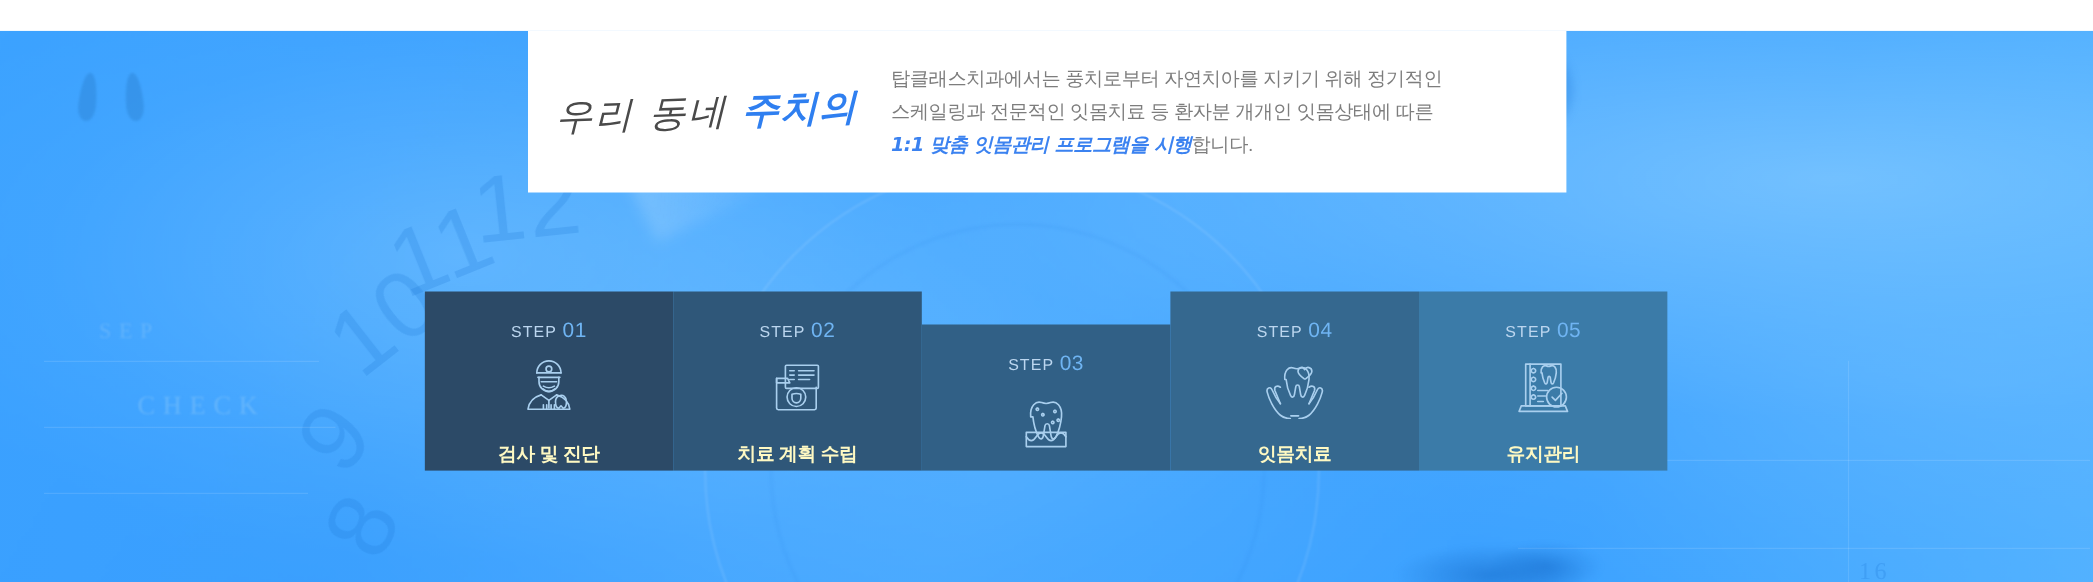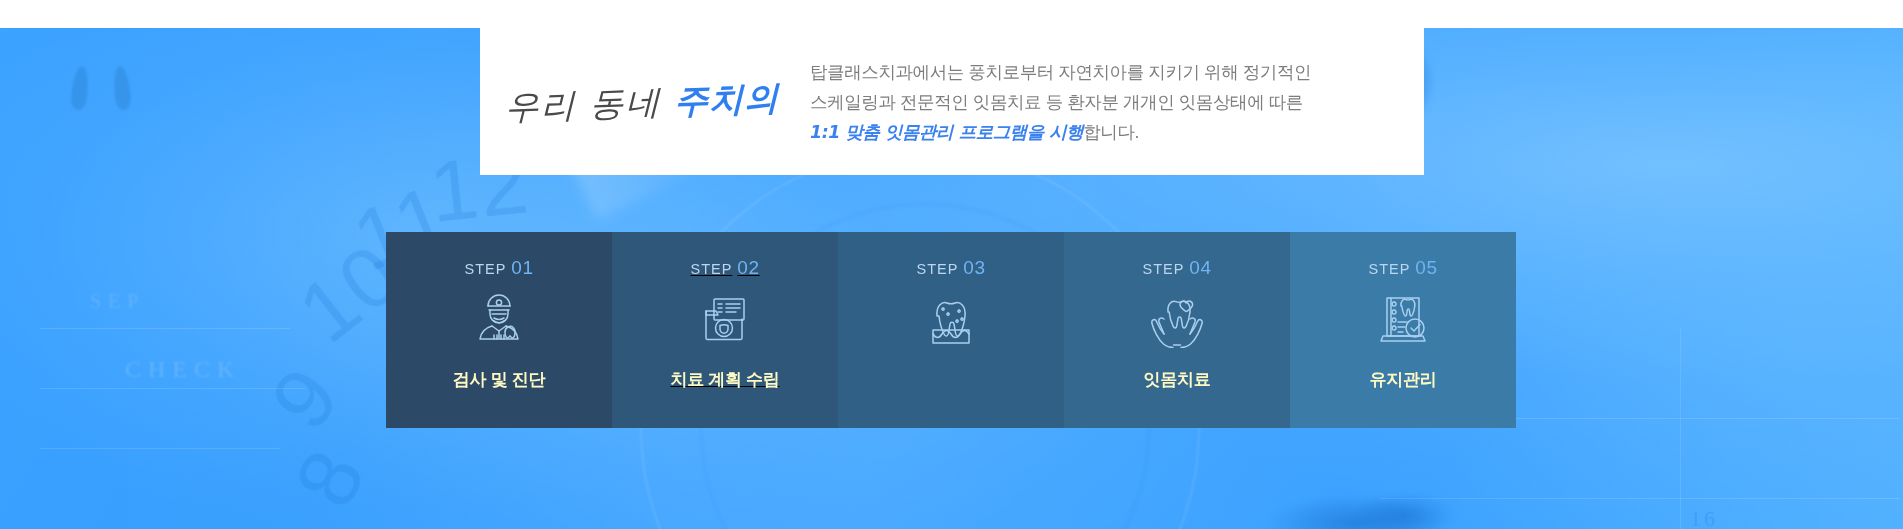--- a/index.html
+++ b/index.html
@@ -184,31 +184,32 @@
   }
   .hero-copy .tail { color: #7d7d7d; font-style: normal; font-weight: 400; }
 
   
   .steps {
     position: absolute;
     left: 386px; top: 232px;
     width: 1130px; height: 196px;
     display: flex;
     overflow: hidden;
+    align-items: flex-end;
   }
   .step {
     flex: 1 1 0;
     display: flex;
     flex-direction: column;
     align-items: center;
     padding-top: 25px;
     position: relative;
   }
   .step:nth-child(1) { background: #2c4a67; }
-  .step:nth-child(2) { background: #2f5779; text-decoration: underline; }
+  .step:nth-child(2) { background: #2f5779; }
   .step:nth-child(3) { background: #316086; }
   .step:nth-child(4) { background: #35688f; }
   .step:nth-child(5) { background: #3b7ba8; }
 
   .step-no {
     font-size: 15px;
     letter-spacing: 0.6px;
     margin-bottom: 12px;
     white-space: nowrap;
   }

